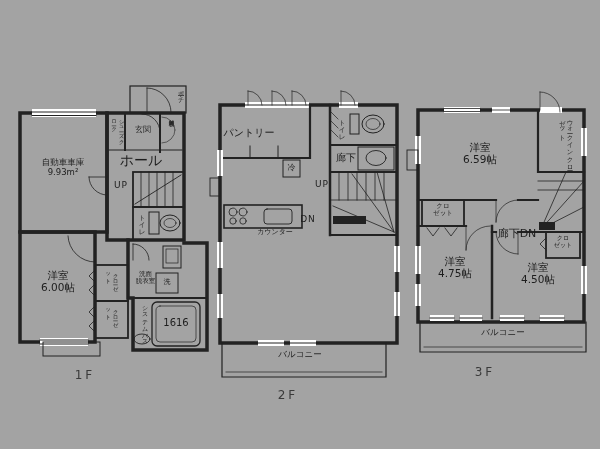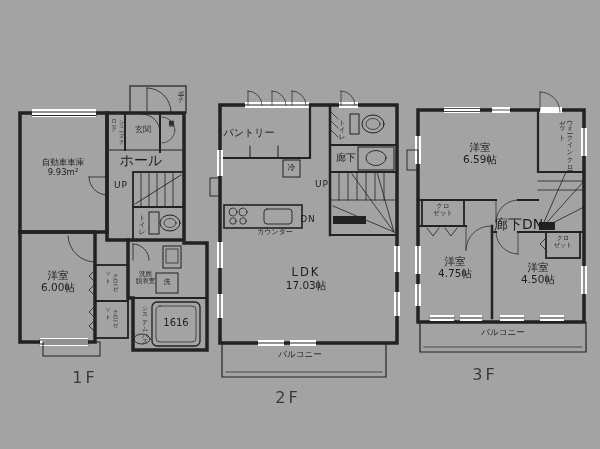--- a/index.html
+++ b/index.html
@@ -10,21 +10,21 @@
   }
   .lines{position:absolute;left:0;top:0;}
   .lbl{
     position:absolute;text-align:center;line-height:1.15;color:#1d1d1d;
     white-space:nowrap;letter-spacing:0;
   }
   .v{
     writing-mode:vertical-rl;text-orientation:upright;
     white-space:normal;line-height:1.35;text-align:start;
   }
-  .tag{font-size:16px;letter-spacing:3px;color:#3a3a3a;}
+  .tag{font-size:12px;letter-spacing:3px;color:#3a3a3a;}
 </style>
 </head>
 <body>
 
 <div class="sheet">
 
   <svg class="lines" width="600" height="449" viewBox="0 0 600 449">
     <g stroke="#222" fill="none" stroke-linecap="square">
 
       <g>
@@ -219,37 +219,33 @@
   <div class="lbl" style="left:159px;top:317px;width:34px;font-size:10px">1616</div>
   <div class="lbl tag" style="left:68px;top:369px;width:34px">1F</div>
 
   <div class="lbl" style="left:221px;top:127px;width:56px;font-size:10px">パントリー</div>
   <div class="lbl v" style="left:336px;top:115px;width:10px;height:29px;font-size:6.5px">トイレ</div>
   <div class="lbl" style="left:333px;top:152px;width:26px;font-size:10px">廊下</div>
   <div class="lbl" style="left:283px;top:163px;width:17px;font-size:8px">冷</div>
   <div class="lbl" style="left:311px;top:179px;width:22px;font-size:9px;letter-spacing:1px">UP</div>
   <div class="lbl" style="left:296px;top:214px;width:24px;font-size:9px;letter-spacing:1px">DN</div>
   <div class="lbl" style="left:250px;top:228px;width:50px;font-size:7px">カウンター</div>
-  <div class="lbl" style="left:278px;top:266px;width:56px;font-size:10.5px">
-    <div style="font-size:11.5px;letter-spacing:2px">LDK</div>
-    <div>17.03帖</div>
-  </div>
   <div class="lbl" style="left:270px;top:350px;width:60px;font-size:8.5px">バルコニー</div>
   <div class="lbl tag" style="left:271px;top:389px;width:34px">2F</div>
 
   <div class="lbl" style="left:450px;top:141px;width:60px;font-size:10.5px">
     <div>洋室</div>
     <div>6.59帖</div>
   </div>
   <div class="lbl v" style="left:549px;top:115px;width:24px;height:55px;font-size:6.5px;line-height:1.2">ウォークインクローゼット</div>
   <div class="lbl" style="left:424px;top:203px;width:38px;font-size:6.5px">
     <div>クロ</div>
     <div>ゼット</div>
   </div>
-  <div class="lbl" style="left:494px;top:216px;width:46px;font-size:14px">廊下DN</div>
+  <div class="lbl" style="left:494px;top:228px;width:46px;font-size:11px">廊下DN</div>
   <div class="lbl" style="left:425px;top:255px;width:60px;font-size:10.5px">
     <div>洋室</div>
     <div>4.75帖</div>
   </div>
   <div class="lbl" style="left:508px;top:261px;width:60px;font-size:10.5px">
     <div>洋室</div>
     <div>4.50帖</div>
   </div>
   <div class="lbl" style="left:547px;top:235px;width:32px;font-size:6px">
     <div>クロ</div>

